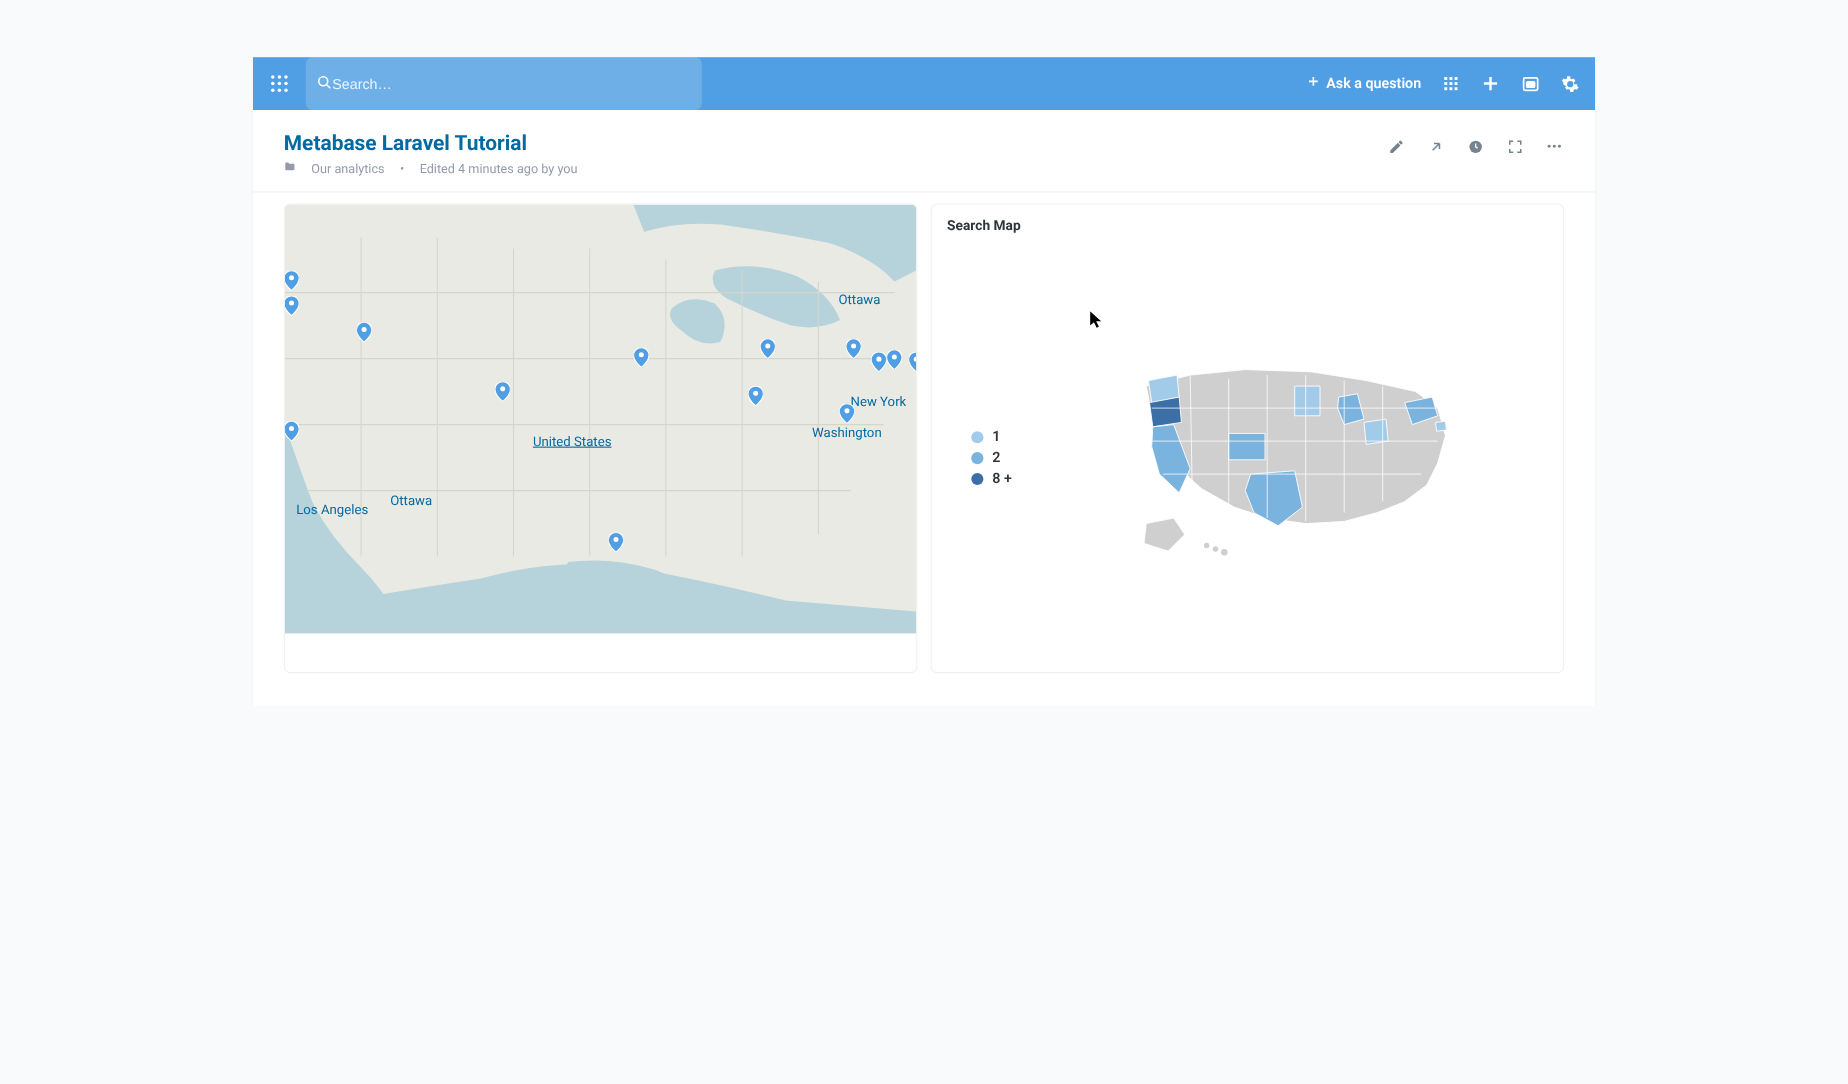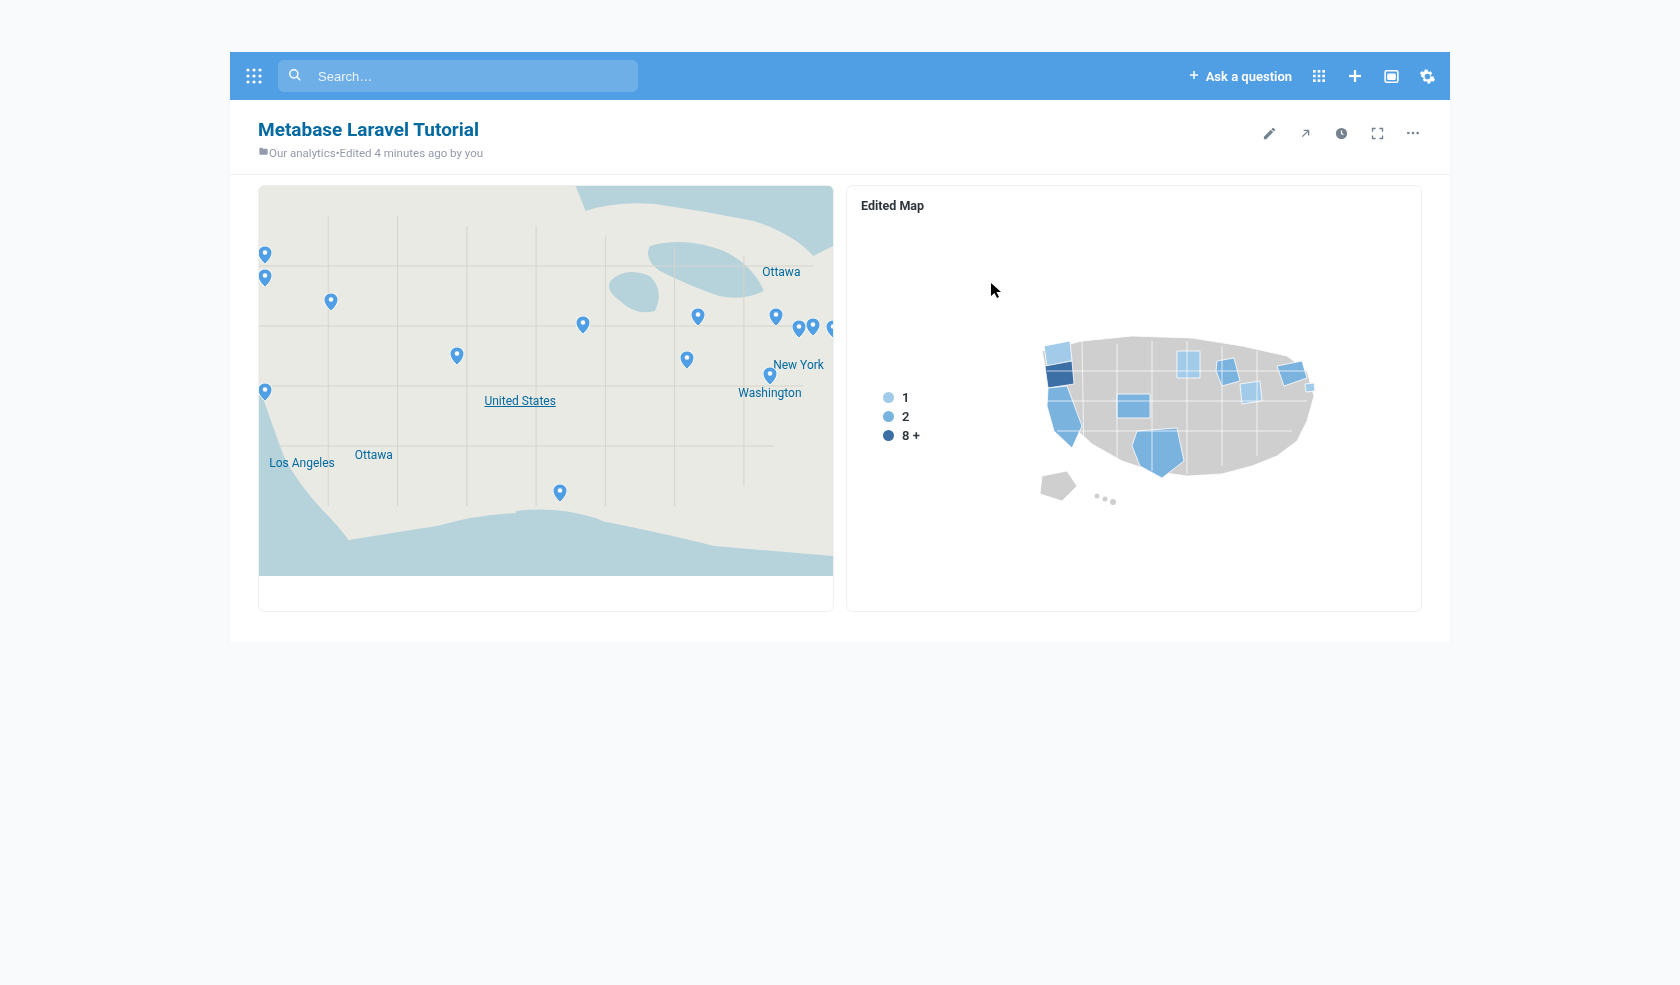--- a/index.html
+++ b/index.html
@@ -30,26 +30,26 @@
     .logo {
       width: 20px;
       height: 20px;
       display: flex;
       align-items: center;
       justify-content: center;
     }
     .search-wrap {
       background: rgba(255,255,255,0.18);
       border-radius: 6px;
-      height: 32px;
+      height: 48px;
       width: 360px;
       display: flex;
       align-items: center;
       padding: 0 10px;
-      gap: 16px;
+      gap: 0;
     }
     .search-input {
       background: transparent;
       border: none;
       outline: none;
       color: #fff;
       font-size: 13px;
       width: 100%;
     }
     .search-input::placeholder {
@@ -93,21 +93,21 @@
       font-size: 19px;
       font-weight: 700;
       color: #0369a1;
       margin-bottom: 5px;
     }
     .breadcrumb {
       font-size: 11.5px;
       color: #949aab;
       display: flex;
       align-items: center;
-      gap: 0;
+      gap: 14px;
     }
     .page-actions {
       display: flex;
       align-items: center;
       gap: 18px;
       padding-top: 6px;
     }
     .page-action-icon {
       color: #74838f;
       cursor: pointer;
@@ -412,21 +412,21 @@
               </svg></div>
             <div class="map-pin" style="left: 52.5%; top: 81%;"><svg viewBox="0 0 14 18" width="14" height="18">
                 <path fill="#509ee3" stroke="#fff" stroke-width="1" d="M7 0 C3 0 0 3 0 7 C0 12 7 18 7 18 C7 18 14 12 14 7 C14 3 11 0 7 0 Z"></path>
                 <circle cx="7" cy="6.5" r="2.3" fill="#fff"></circle>
               </svg></div>
           </div>
       </div>
     </div>
 
     <div class="card">
-      <div class="card-title">Edited Map</div>
+      <div class="card-title">Search Map</div>
       <div class="state-map-body">
         <div class="legend" id="legend-container">
             <div class="legend-item">
               <span class="legend-swatch" style="background: rgb(162, 203, 234);"></span>
               <span>1</span>
             </div>
             <div class="legend-item">
               <span class="legend-swatch" style="background: rgb(123, 179, 223);"></span>
               <span>2</span>
             </div>

